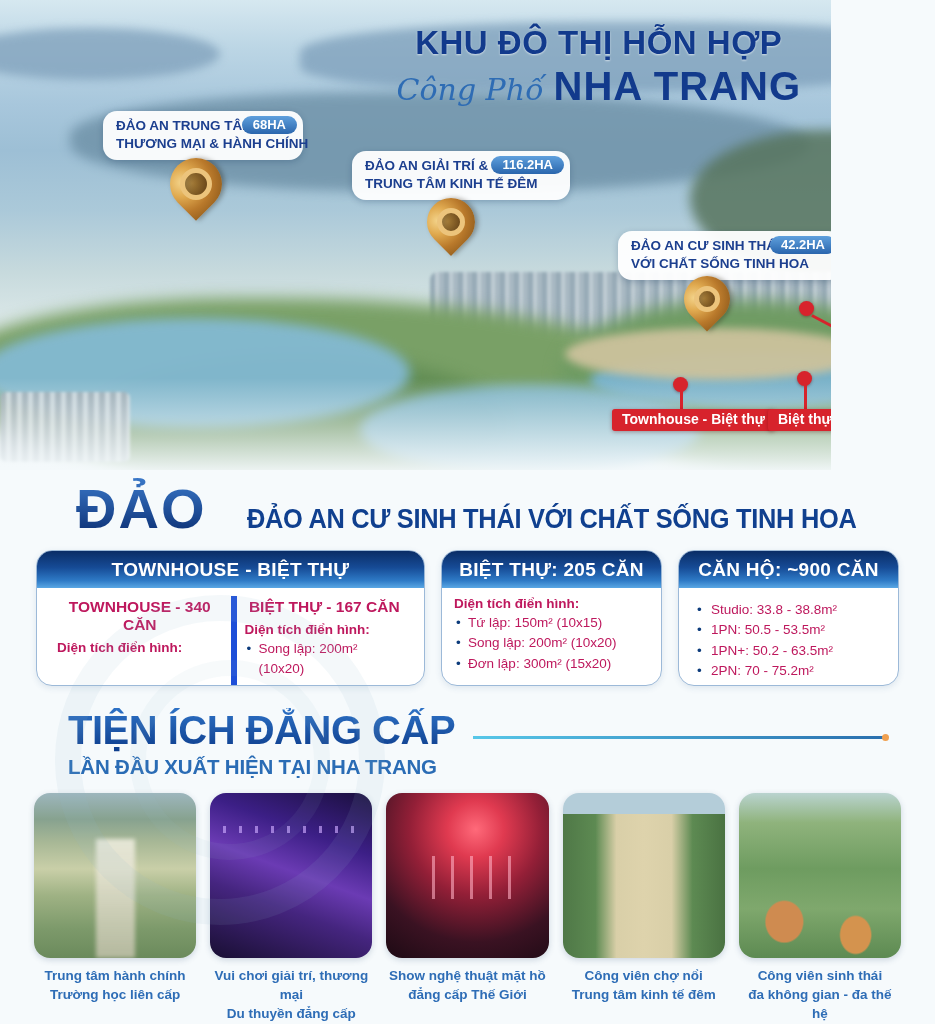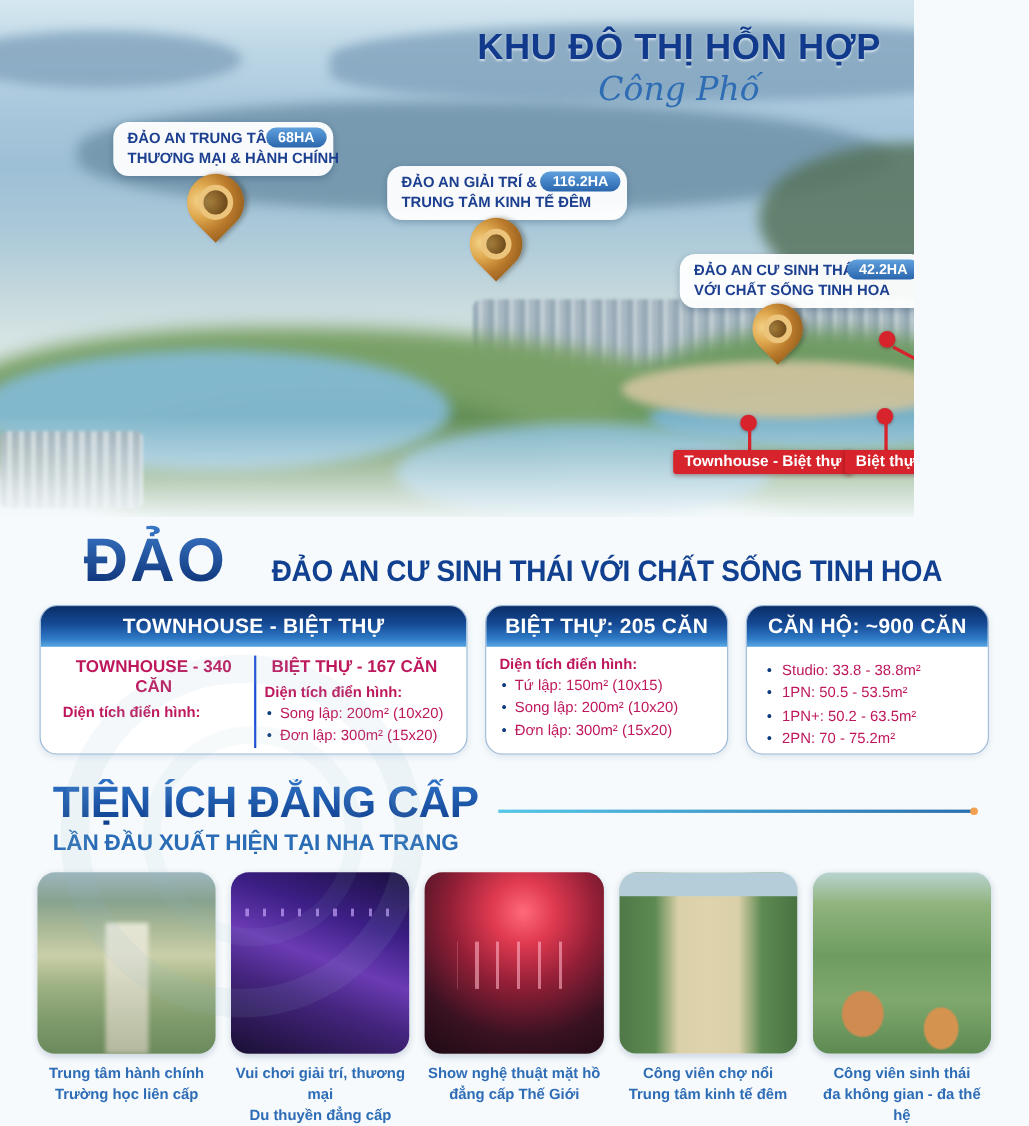--- a/index.html
+++ b/index.html
@@ -110,33 +110,33 @@
   .card { background:#fff; border:1.5px solid #9cb9d8; border-radius:16px; overflow:hidden;
     height:136px; box-shadow:0 2px 6px rgba(40,80,130,.12); }
   .card-header { height:37px; display:flex; align-items:center; justify-content:center;
     background:linear-gradient(180deg,#0a2d66 0%,#164b96 45%,#2e7ac6 80%,#5aa7e4 100%);
     color:#fff; font-weight:bold; font-size:19px; letter-spacing:.3px; }
   .card-th { width:389px; }
   .card-vl, .card-ap { flex:1; }
   .card-body { padding:8px 12px; color:#be185d; font-size:13.5px; }
   .two-col { display:flex; }
   .two-col .col { width:50%; padding:0 8px; }
-  .two-col .col + .col { border-left:2px solid #1d4ed8; }
+  .two-col .col + .col { border-left:6px solid #1d4ed8; }
   .col-title { text-align:center; font-weight:bold; font-size:15.5px; margin:2px 0 6px; }
   .area-label { font-weight:bold; margin-bottom:2px; }
   .area-value { line-height:1.3; }
   ul.blist { list-style:none; }
   ul.blist li { position:relative; padding-left:14px; line-height:1.5; }
   ul.blist li::before { content:"•"; position:absolute; left:2px; color:#0d3c7c; }
   .card-ap .card-body { padding-top:12px; }
   .card-ap ul.blist li { padding-left:20px; }
   .card-ap ul.blist li::before { left:6px; }
 
   
-  .amen-head { padding:22px 48px 0; }
+  .amen-head { padding:22px 48px 0;margin-left:20px; }
   .amen-row { display:flex; align-items:center; gap:18px; }
   .amen-title { font-size:40px; font-weight:bold; letter-spacing:-.5px; color:#14ay;
     color:#1257a8; background:linear-gradient(180deg,#2e72c6,#0c3b8a);
     -webkit-background-clip:text; background-clip:text; white-space:nowrap; }
   @supports ((-webkit-background-clip:text) or (background-clip:text)) {
     .amen-title { color:transparent; } }
   .amen-line { flex:1; height:3px; margin-top:14px; position:relative;
     background:linear-gradient(90deg,#57c7e8,#2a6fae); }
   .amen-line::after { content:""; position:absolute; right:-2px; top:-2px; width:7px; height:7px;
     border-radius:50%; background:#f0a050; }
@@ -195,20 +195,21 @@
     <div class="layer water-b"></div>
     <div class="layer water-c"></div>
     <div class="layer beach-strip"></div>
     <div class="layer city-left"></div>
     <div class="layer bottom-fade"></div>
 
     <div class="hero-title">
       <span class="l1">KHU ĐÔ THỊ HỖN HỢP</span>
       <span class="l2">
         <span class="script">Công Phố</span>
+        <span class="l2b">NHA TRANG</span>
       </span>
     </div>
 
     <div class="callout co1">
       <span class="cl">ĐẢO AN TRUNG TÂM</span>
       <span class="cl">THƯƠNG MẠI &amp; HÀNH CHÍNH</span>
       <span class="badge">68HA</span>
     </div>
     <div class="callout co2">
       <span class="cl">ĐẢO AN GIẢI TRÍ &amp;</span>

